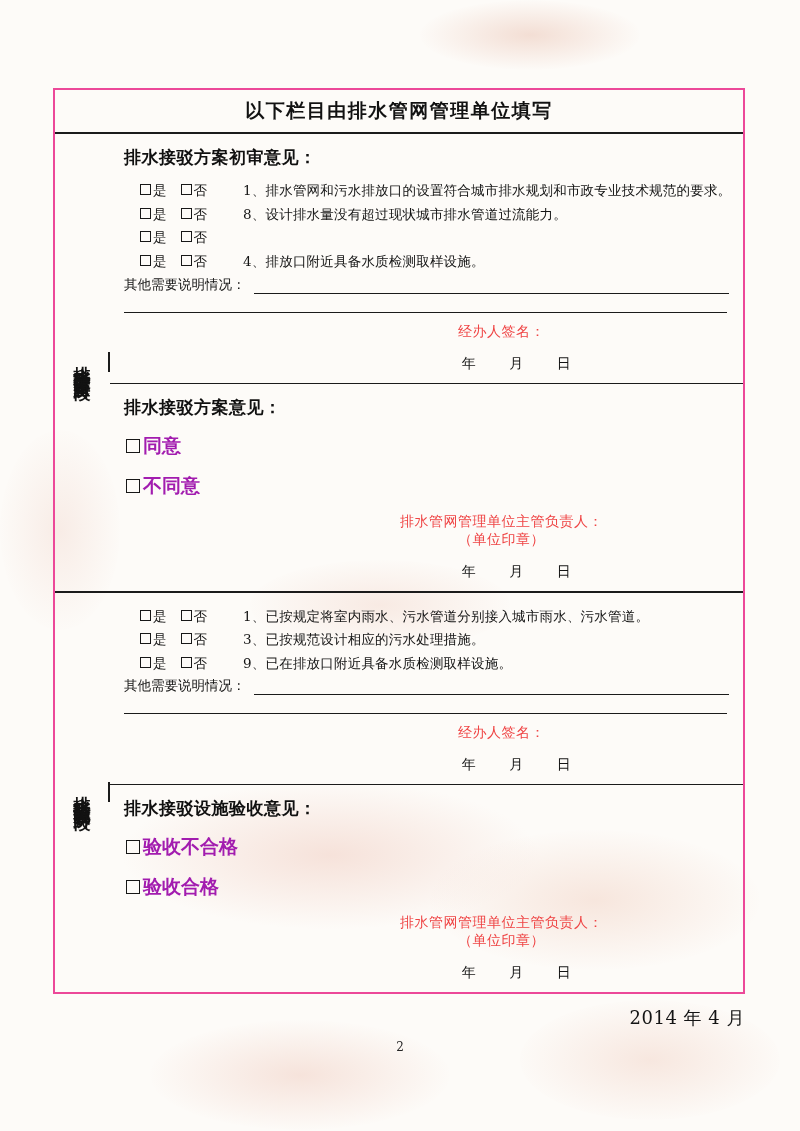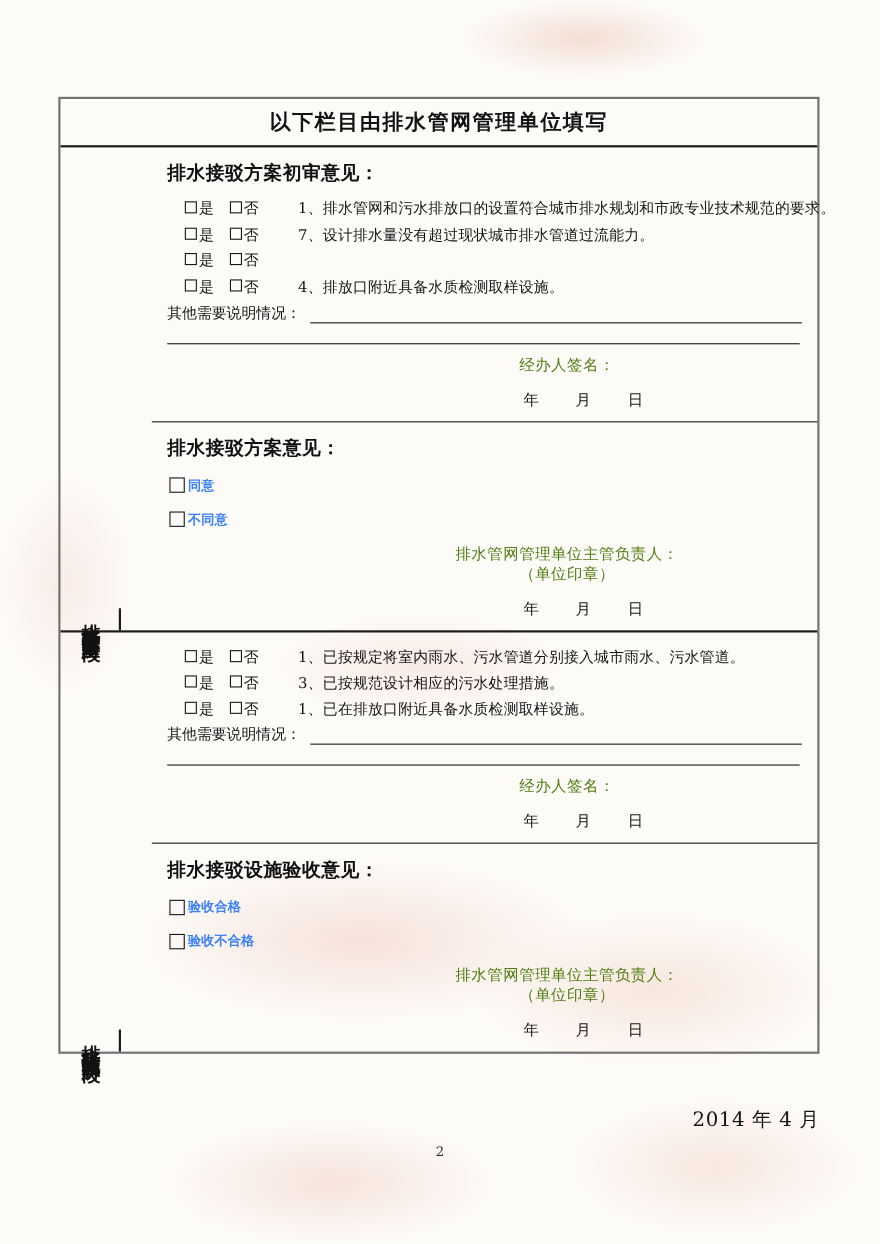--- a/index.html
+++ b/index.html
@@ -27,21 +27,21 @@
     pointer-events: none;
   }
 
   
   #form-table {
     position: absolute;
     left: 53px;
     top: 88px;
     width: 692px;
     box-sizing: border-box;
-    border: 2px solid #737373;
+    border: 2px solid #ec4899;
     background: transparent;
   }
 
   .form-header {
     height: 42px;
     border-bottom: 2px solid #1b1b1b;
     display: flex;
     align-items: center;
     justify-content: center;
   }
@@ -49,22 +49,21 @@
     font-family: "DejaVu Serif", "Liberation Serif", serif;
     font-weight: bold;
     font-size: 19px;
     letter-spacing: 1.5px;
     color: #121212;
   }
 
   
   .stage {
     display: flex;
-    align-items: flex-end;
-    gap: 28px;
+    align-items: center;
   }
   .stage.divider-below {
     border-bottom: 2px solid #1b1b1b;
   }
   .stage-label {
     width: 55px;
     flex: 0 0 55px;
     border-right: 2px solid #1b1b1b;
     display: flex;
     align-items: center;
@@ -156,21 +155,21 @@
     margin: 0 2px 0 0;
   }
 
   
   .sign-block {
     margin-top: 10px;
   }
   .sign-line {
     font-family: "DejaVu Serif", "Liberation Serif", serif;
     font-size: 14px;
-    color: #4d7c0f;
+    color: #ef4444;
     text-align: center;
     letter-spacing: 0.5px;
   }
   .sign-indent-a { padding-left: 150px; }
   .sign-indent-b { padding-left: 150px; }
   .ymd {
     font-family: "DejaVu Serif", "Liberation Serif", serif;
     font-size: 14px;
     color: #141414;
     text-align: center;
@@ -179,22 +178,22 @@
     padding-left: 180px;
   }
   .ymd span { margin: 0 14px; }
 
   
   .choice {
     display: flex;
     align-items: center;
     font-family: "DejaVu Serif", "Liberation Serif", serif;
     font-weight: bold;
-    font-size: 12px;
-    color: #3b82f6;
+    font-size: 19px;
+    color: #a21caf;
     margin: 14px 0 14px 2px;
   }
   .choice .box {
     width: 12px;
     height: 12px;
     border-width: 1.6px;
     margin-right: 3px;
   }
 
   
@@ -262,21 +261,21 @@
           </div>
           <div class="check-row">
             <span class="opt opt-yes">
               <span class="box"></span>
               <span>是</span>
             </span>
             <span class="opt">
               <span class="box"></span>
               <span>否</span>
             </span>
-            <span class="item-text">7、设计排水量没有超过现状城市排水管道过流能力。</span>
+            <span class="item-text">8、设计排水量没有超过现状城市排水管道过流能力。</span>
           </div>
           <div class="check-row">
             <span class="opt opt-yes">
               <span class="box"></span>
               <span>是</span>
             </span>
             <span class="opt">
               <span class="box"></span>
               <span>否</span>
             </span>
@@ -369,21 +368,21 @@
           </div>
           <div class="check-row">
             <span class="opt opt-yes">
               <span class="box"></span>
               <span>是</span>
             </span>
             <span class="opt">
               <span class="box"></span>
               <span>否</span>
             </span>
-            <span class="item-text">1、已在排放口附近具备水质检测取样设施。</span>
+            <span class="item-text">9、已在排放口附近具备水质检测取样设施。</span>
           </div>
         </div>
 
         <div class="notes-line">
           <span class="notes-label">其他需要说明情况：</span>
           <span class="rule"></span>
         </div>
         <div class="rule-full"></div>
 
         <div class="sign-block">
@@ -394,25 +393,25 @@
             <span>日</span>
           </div>
         </div>
       </div>
 
       <div class="cell">
         <div class="cell-title">排水接驳设施验收意见：</div>
 
         <div class="choice">
           <span class="box"></span>
-          <span>验收合格</span>
+          <span>验收不合格</span>
         </div>
         <div class="choice">
           <span class="box"></span>
-          <span>验收不合格</span>
+          <span>验收合格</span>
         </div>
 
         <div class="sign-block">
           <div class="sign-line sign-indent-b">排水管网管理单位主管负责人：</div>
           <div class="sign-line sign-indent-b">（单位印章）</div>
           <div class="ymd">
             <span>年</span>
             <span>月</span>
             <span>日</span>
           </div>

